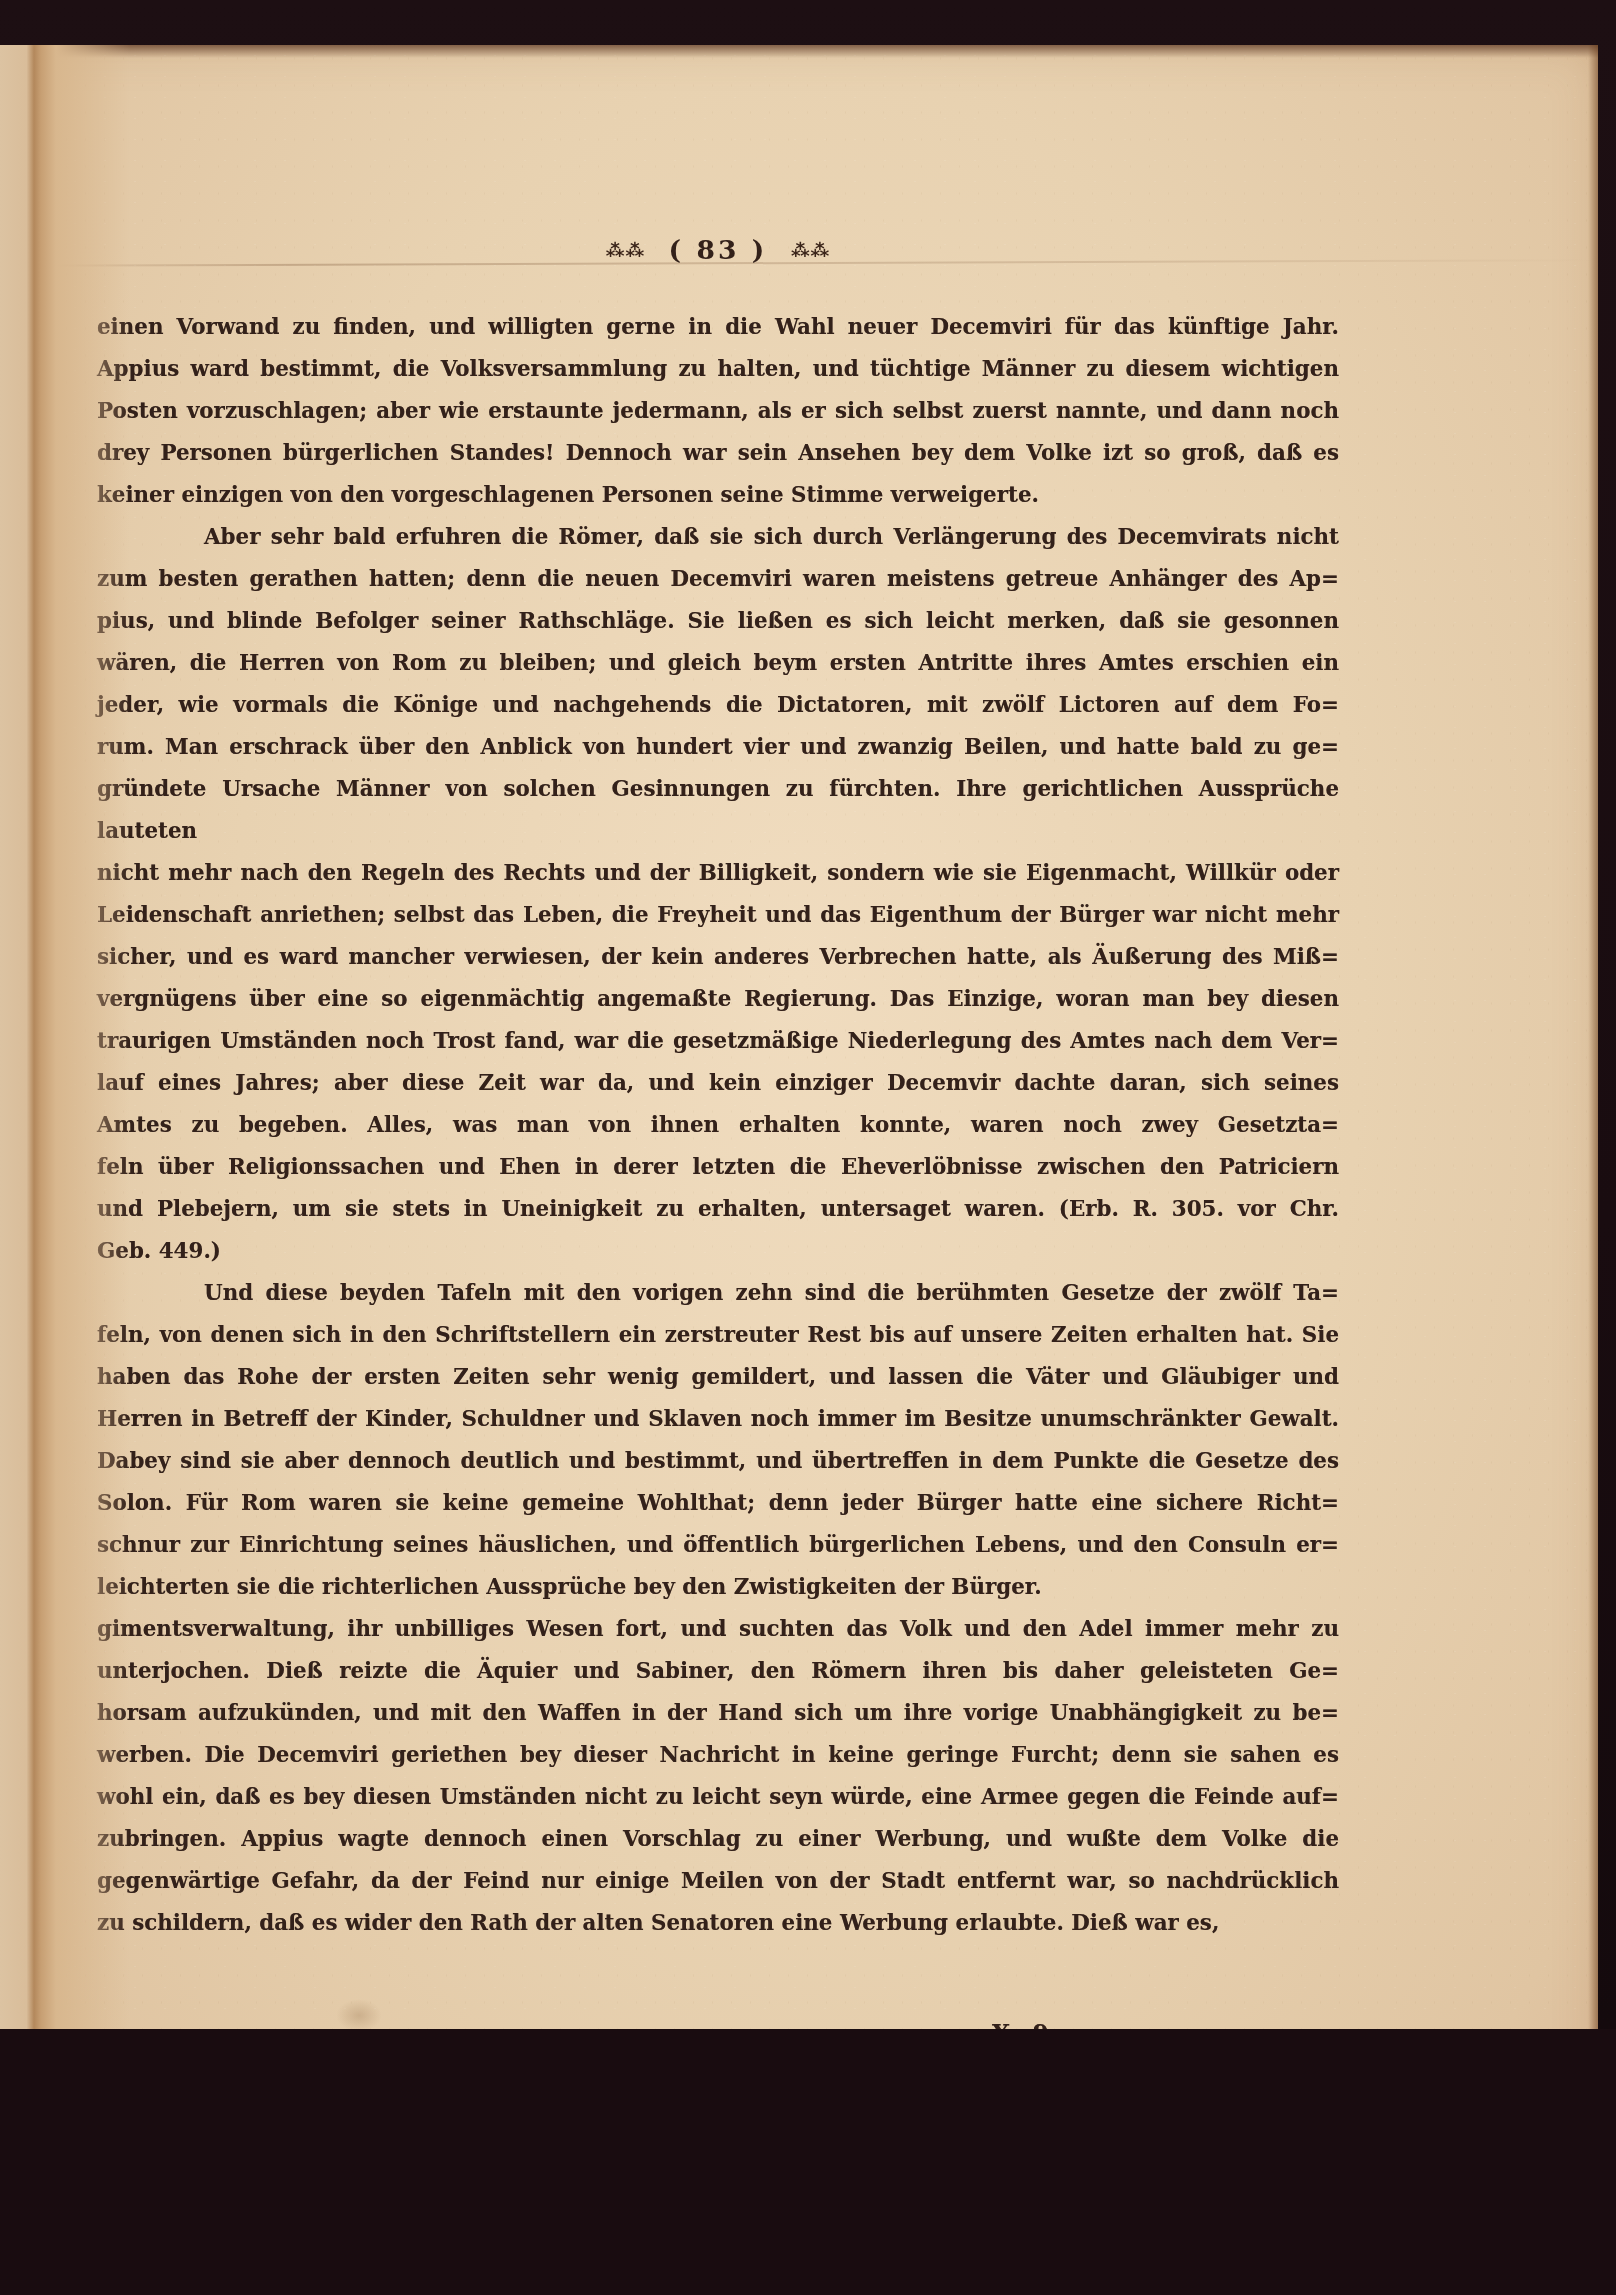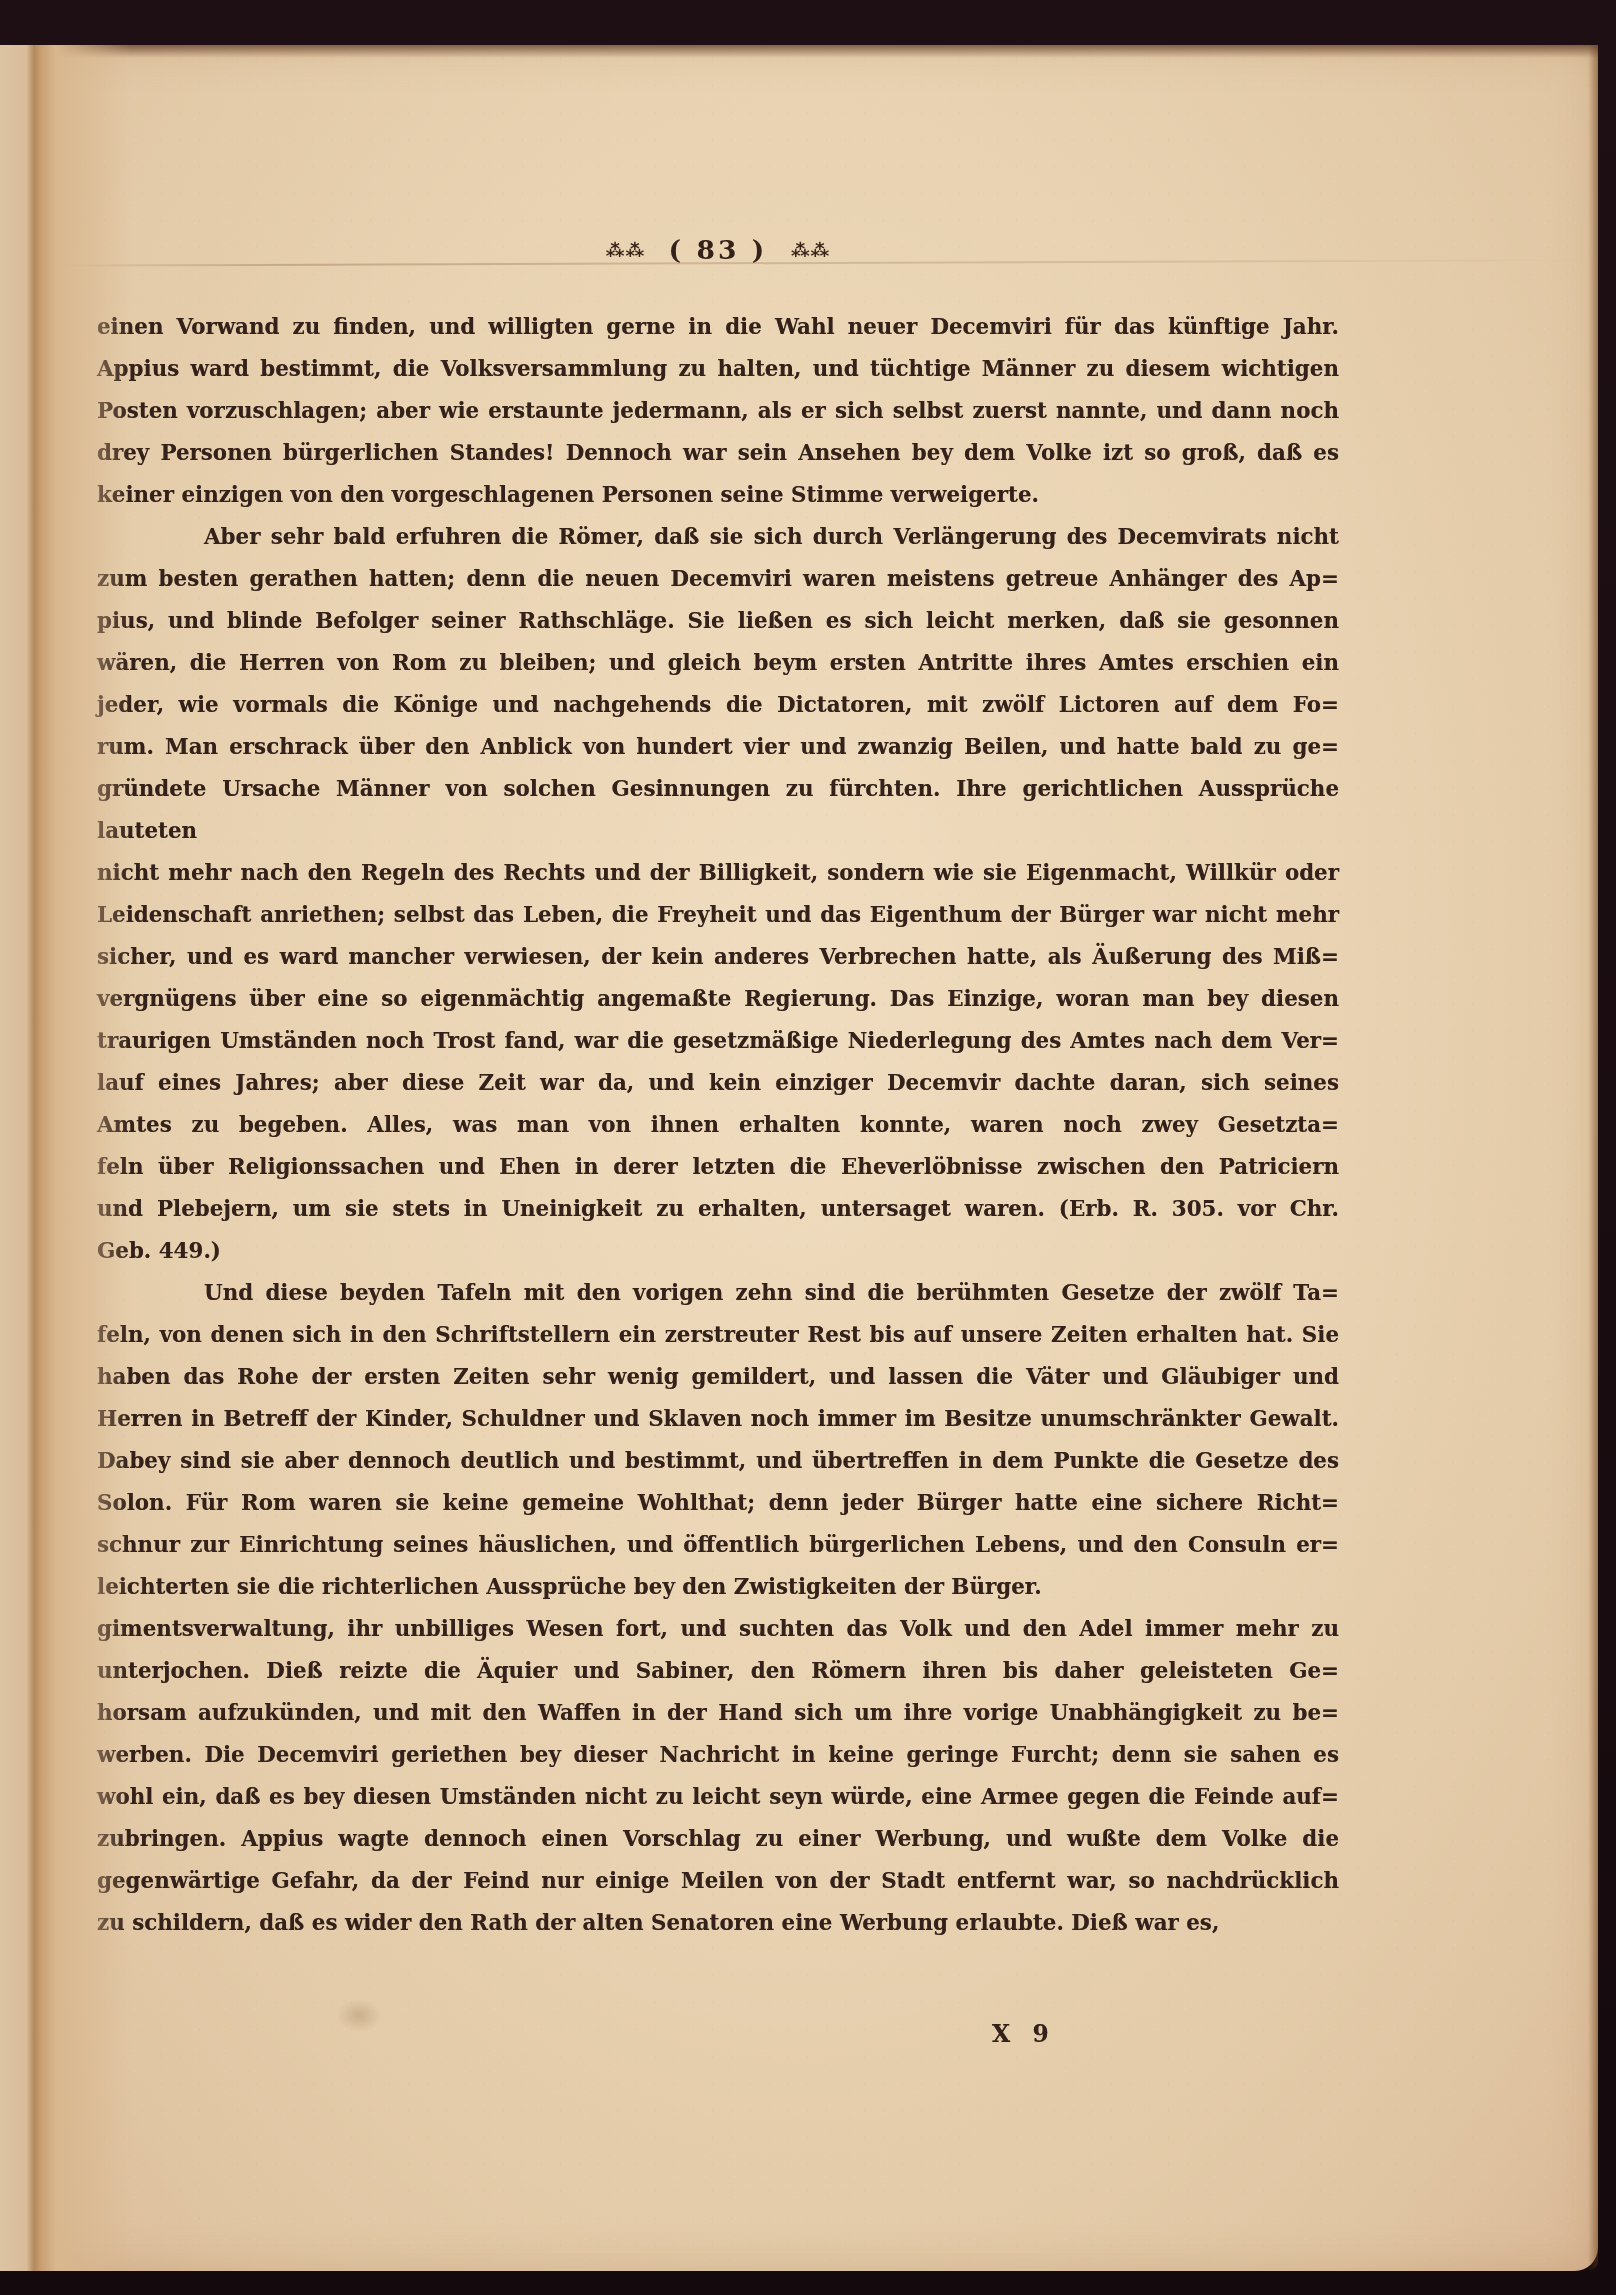--- a/index.html
+++ b/index.html
@@ -1,18 +1,18 @@
 <!DOCTYPE html>
 <html style="font-size:8.1px"><head>
 <meta charset="utf-8">
 <style>
   html,body{margin:0;padding:0;background:#190c10;}
   .scan{
     position:relative;
-    width:1616px;height:2295px;
+    width:1616px;height:2029px;
     background:linear-gradient(180deg,#1d0f13 0%,#190c10 60%,#140a0d 100%);
     overflow:hidden;
     font-family:"DejaVu Serif","Liberation Serif",serif;
   }
   .page{
     position:absolute;left:0;top:45px;width:1598px;height:2226px;
     background-image:
       radial-gradient(rgba(150,110,70,.07) 0.5px, transparent 1px),
       radial-gradient(rgba(255,255,255,.09) 0.5px, transparent 1px),
       radial-gradient(ellipse at 50% 42%, #f0dcbf 0%, #e8d2b1 50%, #e0c5a2 85%, #dab896 100%);

